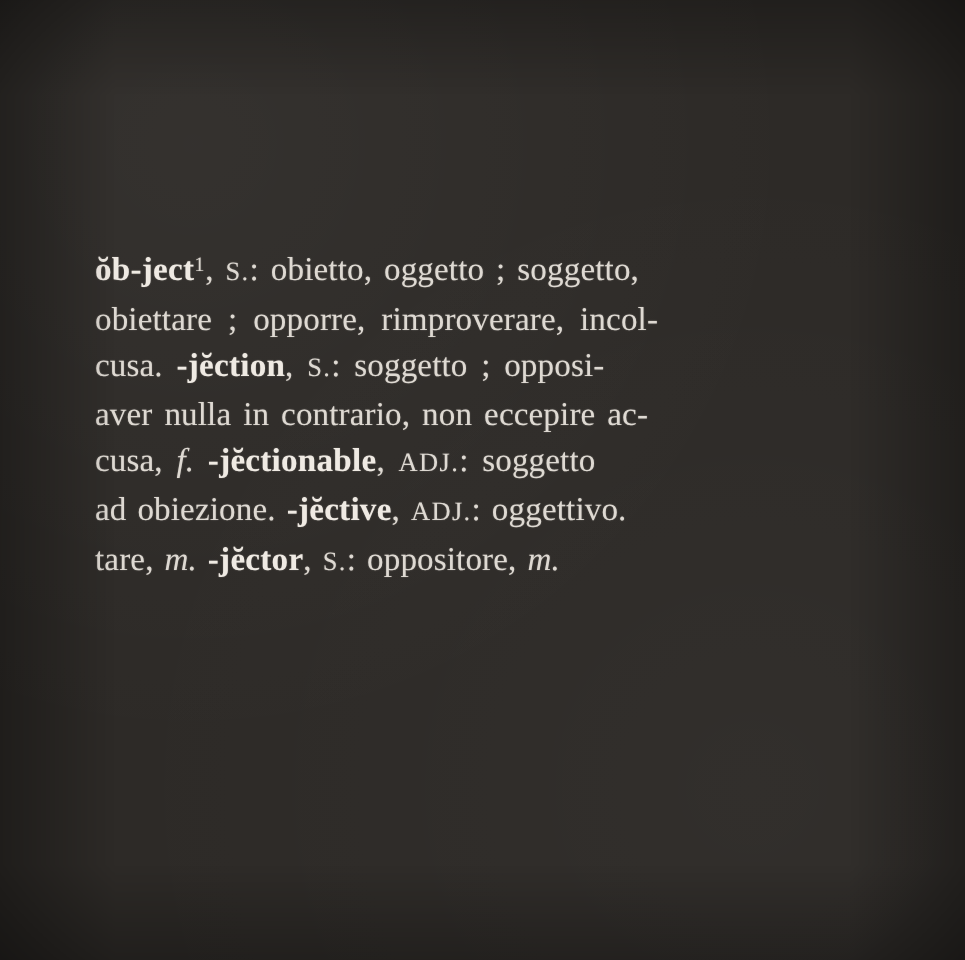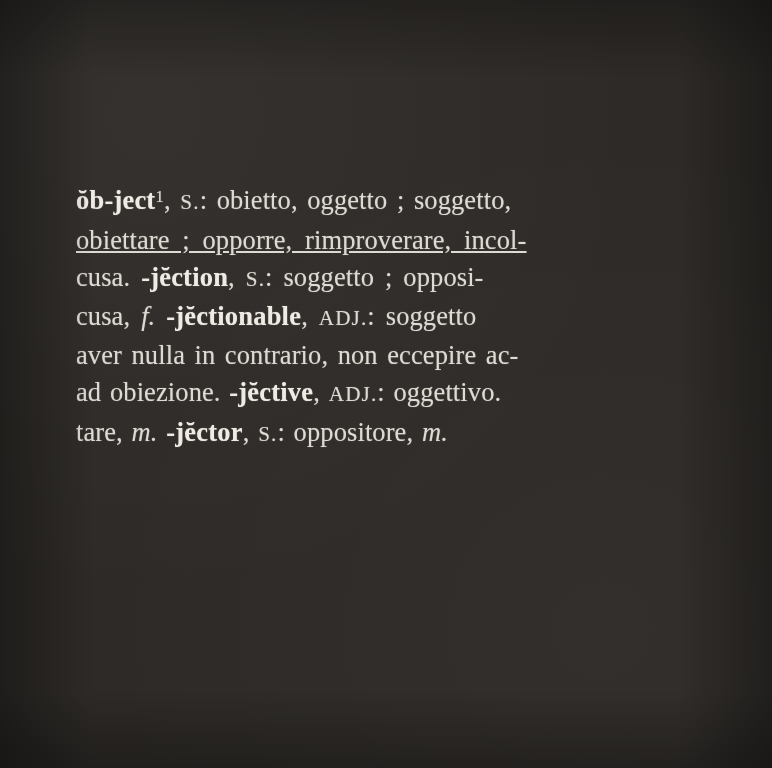--- a/index.html
+++ b/index.html
@@ -29,21 +29,21 @@
     inset: 0;
     pointer-events: none;
     background:
       linear-gradient(to right, rgba(0,0,0,0.35), rgba(0,0,0,0) 12%, rgba(0,0,0,0) 88%, rgba(0,0,0,0.35)),
       linear-gradient(to bottom, rgba(0,0,0,0.30), rgba(0,0,0,0) 10%, rgba(0,0,0,0) 90%, rgba(0,0,0,0.30));
     opacity: 0.85;
   }
   #entry {
     position: absolute;
     left: 76px;
-    top: 178px;
+    top: 193px;
     width: 628px;
     color: #ded9d2;
     font-size: 26.5px;
     line-height: 37.2px;
     text-align: justify;
     text-justify: inter-word;
     letter-spacing: 0.1px;
     word-spacing: 1px;
     text-shadow: 0 0 1.2px rgba(220,215,208,0.45);
   }
@@ -66,29 +66,29 @@
   .sc {                 
     font-size: 0.80em;
     letter-spacing: 1.1px;
   }
   .it {                 
     font-style: italic;
   }
   
   .ln.sp1 { word-spacing: 2.8px; }
   .ln.sp2 { word-spacing: 4.2px; }
-  .ln.sp3 { word-spacing: 6.0px; text-decoration: underline; }
+  .ln.sp3 { word-spacing: 6.0px; }
   .ln.sp4 { word-spacing: 2.0px; }
 </style>
 </head>
 <body>
 
 <div id="page">
   <div id="entry">
       <span class="ln sp1"><span class="hw">ŏb-ject</span><span class="sup">1</span><span>, </span><span class="sc">S.</span><span>: obietto, oggetto ; soggetto,</span></span>
       <span class="ln sp3"><span>obiettare ;  opporre,  rimproverare,  incol-</span></span>
       <span class="ln sp2"><span>cusa.   </span><span class="hw">-jĕction</span><span>, </span><span class="sc">S.</span><span>: soggetto ; opposi-</span></span>
+      <span class="ln sp1"><span>aver nulla in contrario, non eccepire ac-</span></span>
       <span class="ln sp2"><span>cusa, </span><span class="it">f.</span><span>   </span><span class="hw">-jĕctionable</span><span>, </span><span class="sc">ADJ.</span><span>: soggetto</span></span>
-      <span class="ln sp1"><span>aver nulla in contrario, non eccepire ac-</span></span>
       <span class="ln sp4"><span>ad obiezione.   </span><span class="hw">-jĕctive</span><span>, </span><span class="sc">ADJ.</span><span>: oggettivo.</span></span>
       <span class="ln sp4"><span>tare, </span><span class="it">m.</span><span>   </span><span class="hw">-jĕctor</span><span>, </span><span class="sc">S.</span><span>: oppositore, </span><span class="it">m.</span></span>
     </div>
 </div>
 
 </body></html>

